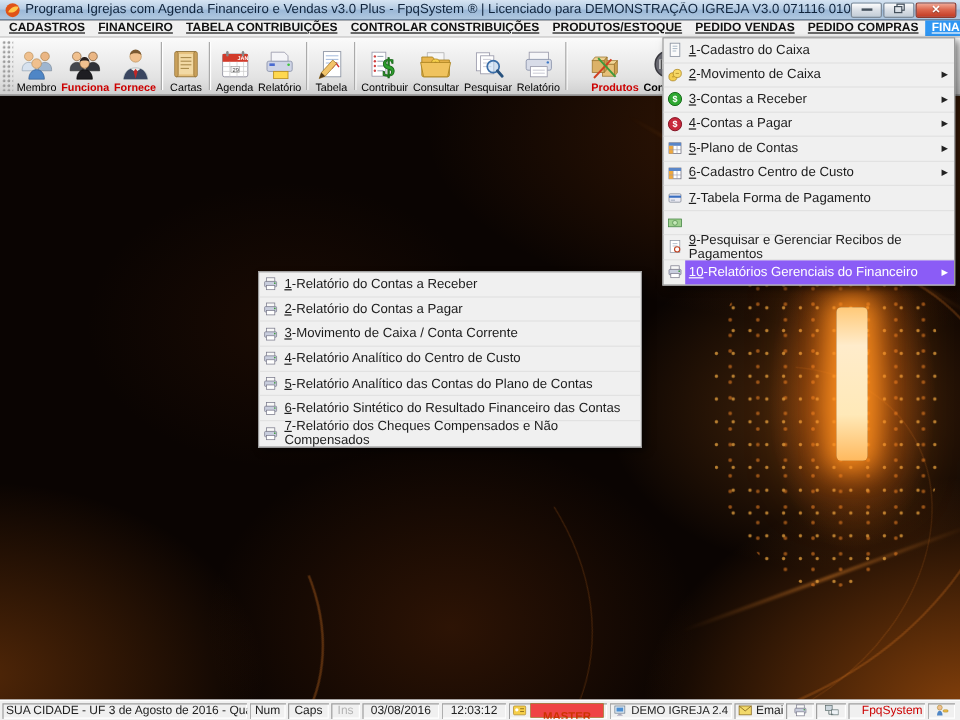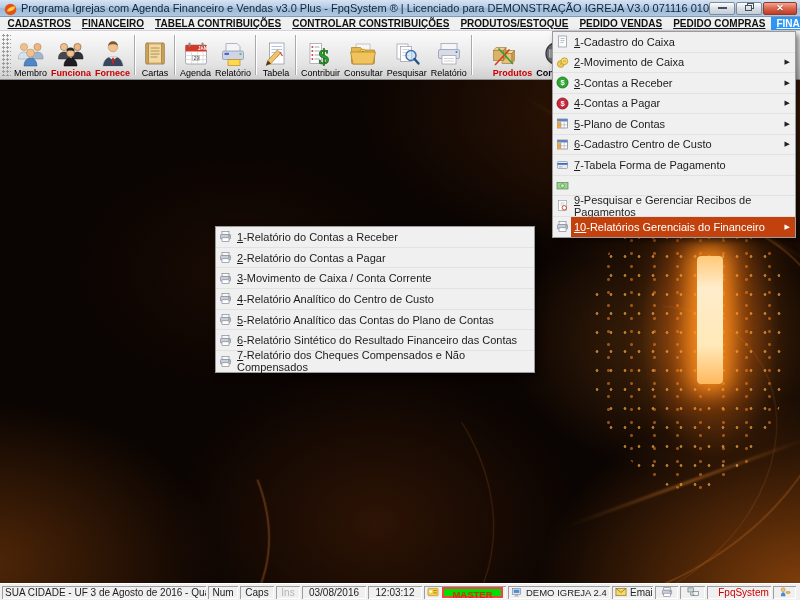--- a/index.html
+++ b/index.html
@@ -90,21 +90,21 @@
   .menu-item.active .mi-arrow { color:#fff; }
 
   
   .statusbar { position:absolute; top:583px; left:0; width:800px; height:17px; background:#f0f0f0;
     border-top:1px solid #fff; display:flex; align-items:center; padding:1px 2px; }
   .sb-seg { height:13px; margin-right:2px; padding:0 3px; display:flex; align-items:center; gap:3px;
     font-size:10px; color:#222; white-space:nowrap; overflow:hidden;
     box-shadow:inset 1px 1px 0 #9e9e9e, inset -1px -1px 0 #fff; background:#f0f0f0; }
   .sb-seg svg { width:12px; height:12px; flex:none; }
   .sb-badge { flex:1; height:11px; line-height:11px; text-align:center; font-size:9.5px; font-weight:bold;
-    border:2px solid #ef4444; }
+    border:6px solid #ef4444; }
   [data-name="status-location"] { flex:1; }
   [data-name="status-num-lock"]  { width:30px; justify-content:center; }
   [data-name="status-caps-lock"] { width:34px; justify-content:center; }
   [data-name="status-insert"]    { width:24px; justify-content:center; color:#b4b4b4; }
   [data-name="status-date"]      { width:64px; justify-content:center; }
   [data-name="status-time"]      { width:54px; justify-content:center; }
   [data-name="status-user"]      { width:82px; }
   [data-name="status-database"]  { width:102px; font-size:9.5px; }
   [data-name="status-email"]     { width:41px; }
   [data-name="status-print"]     { width:23px; justify-content:center; }
@@ -482,21 +482,21 @@
       </div>
       <div class="menu-item active" data-name="financeiro-menu-item-10-relat-rios-gerenciais-do-financeiro">
         <span class="mi-icon" data-name="printer-small-icon">
           <svg viewBox="0 0 13 13">
             <rect x="3" y="1.5" width="7" height="3.5" fill="#f8f8f8" stroke="#778" stroke-width="0.6"></rect>
             <rect x="1.5" y="4.5" width="10" height="4.5" rx="0.8" fill="#c9cede" stroke="#778" stroke-width="0.6"></rect>
             <circle cx="10" cy="6" r="0.7" fill="#3c9a3c"></circle>
             <rect x="3" y="7.8" width="7" height="3.6" fill="#fff" stroke="#778" stroke-width="0.6"></rect>
           </svg>
         </span>
-        <div class="mi-body" data-name="menu-item-label" style="background: #c2410c;">
+        <div class="mi-body" data-name="menu-item-label" style="background: #8b5cf6;">
           <span><u>10</u>-Relatórios Gerenciais do Financeiro</span>
           <span class="mi-arrow" data-name="submenu-arrow-icon">▶</span>
         </div>
       </div>
     </div>
   <div class="menu-popup submenu" id="reports-submenu" data-name="reports-submenu">
       <div class="menu-item" data-name="reports-submenu-item-1-relat-rio-do-contas-a-receber">
         <span class="mi-icon" data-name="printer-small-icon">
           <svg viewBox="0 0 13 13">
             <rect x="3" y="1.5" width="7" height="3.5" fill="#f8f8f8" stroke="#778" stroke-width="0.6"></rect>

